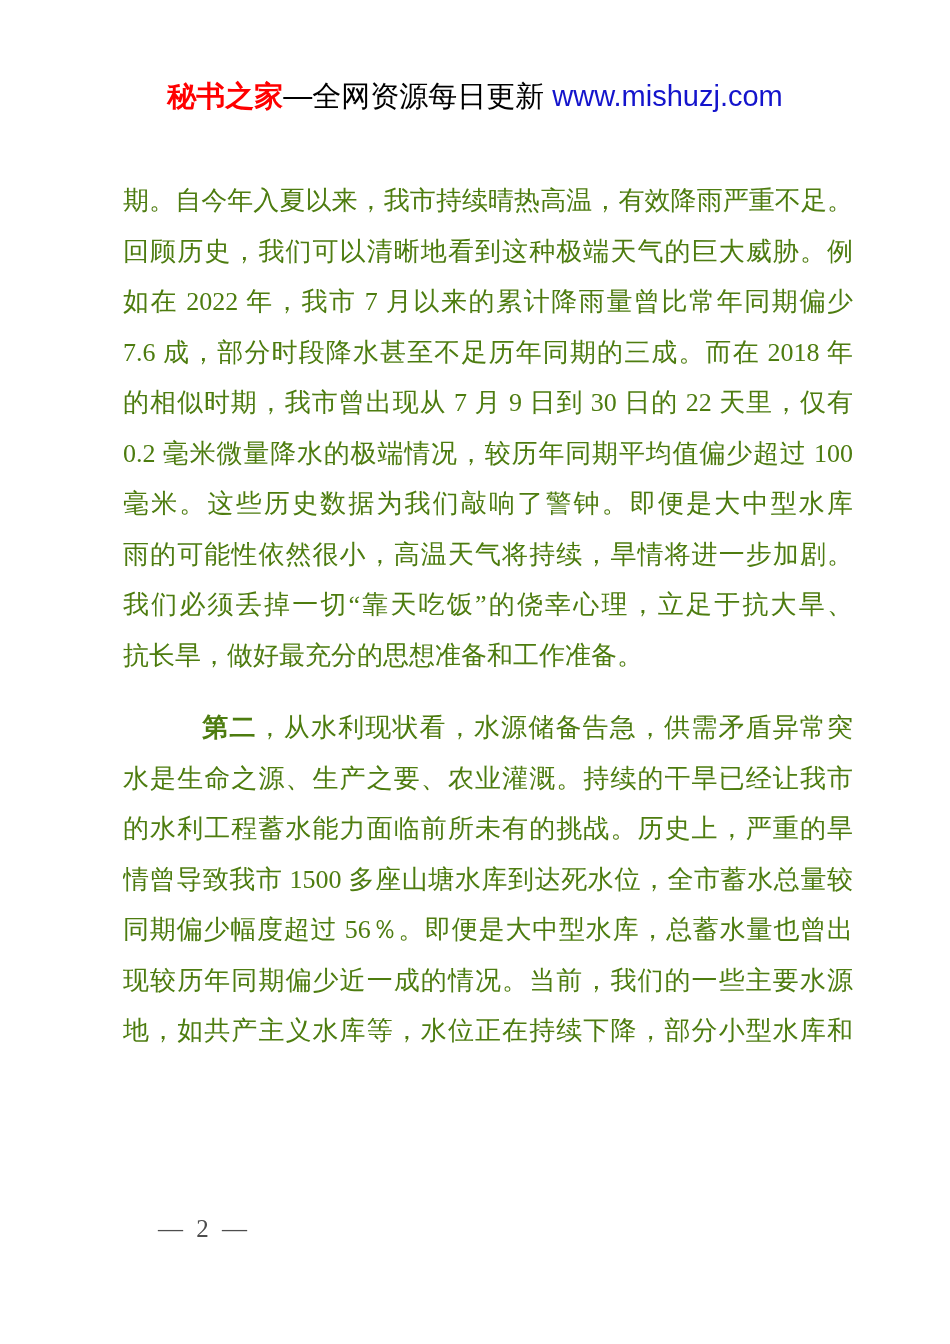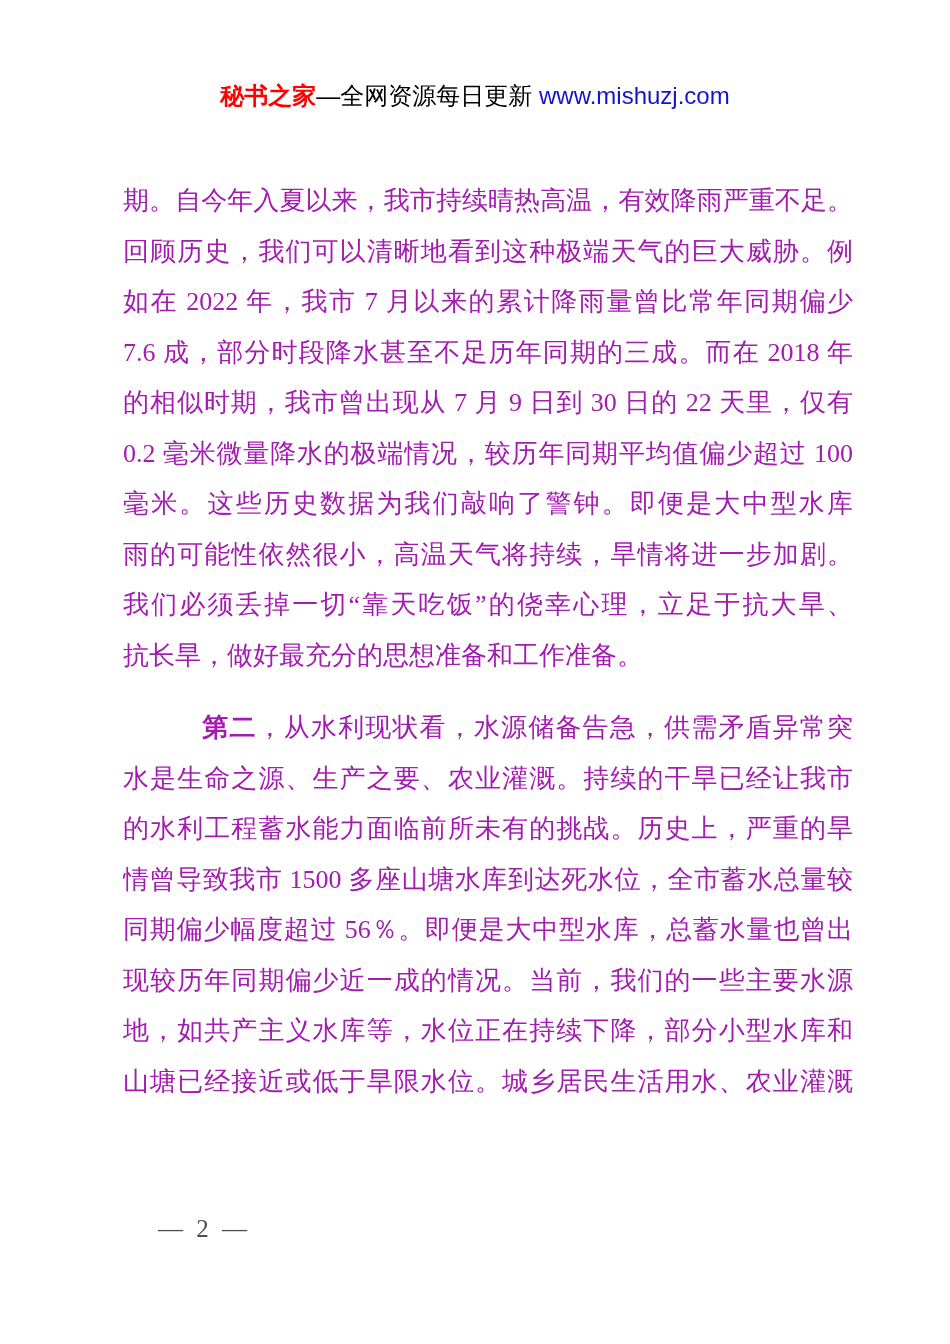--- a/index.html
+++ b/index.html
@@ -16,21 +16,21 @@
     font-family: "Liberation Serif", serif;
   }
   
   .header {
     position: absolute;
     top: 78px;
     left: 0;
     width: 950px;
     text-align: center;
     font-family: "Liberation Sans", sans-serif;
-    font-size: 24px;
+    font-size: 29px;
     line-height: 36px;
     white-space: nowrap;
     letter-spacing: 0;
   }
   .site-name {
     color: #ff0000;
     font-weight: 700;
   }
   .tagline {
     color: #000000;
@@ -40,21 +40,21 @@
     color: #1414cc;
     font-weight: 400;
   }
   
   .doc-body {
     position: absolute;
     left: 123px;
     top: 176px;
     width: 730px;
     font-size: 26px;
-    color: #a21caf;
+    color: #4d7c0f;
     font-family: "Liberation Serif", serif;
   }
   .paragraph {
     margin: 0;
     padding: 0;
   }
   .paragraph + .paragraph {
     margin-top: 22px;
   }
   .line {
@@ -107,19 +107,18 @@
         <div class="line no-stretch"><span>抗长旱，做好最充分的思想准备和工作准备。</span></div>
       </div>
       <div class="paragraph">
         <div class="line"><span>　　</span><span class="bold">第二</span><span>，从水利现状看，水源储备告急，供需矛盾异常突出。</span></div>
         <div class="line"><span>水是生命之源、生产之要、农业灌溉。持续的干旱已经让我市</span></div>
         <div class="line"><span>的水利工程蓄水能力面临前所未有的挑战。历史上，严重的旱</span></div>
         <div class="line"><span>情曾导致我市 1500 多座山塘水库到达死水位，全市蓄水总量较</span></div>
         <div class="line"><span>同期偏少幅度超过 56％。即便是大中型水库，总蓄水量也曾出</span></div>
         <div class="line"><span>现较历年同期偏少近一成的情况。当前，我们的一些主要水源</span></div>
         <div class="line"><span>地，如共产主义水库等，水位正在持续下降，部分小型水库和</span></div>
-        <div class="line"><span>山塘已经接近或低于旱限水位。城乡居民生活用水、农业灌溉</span></div>
       </div>
     </div>
 
   <div class="footer">— 2 —</div>
 
 </div>
 
 </body></html>

